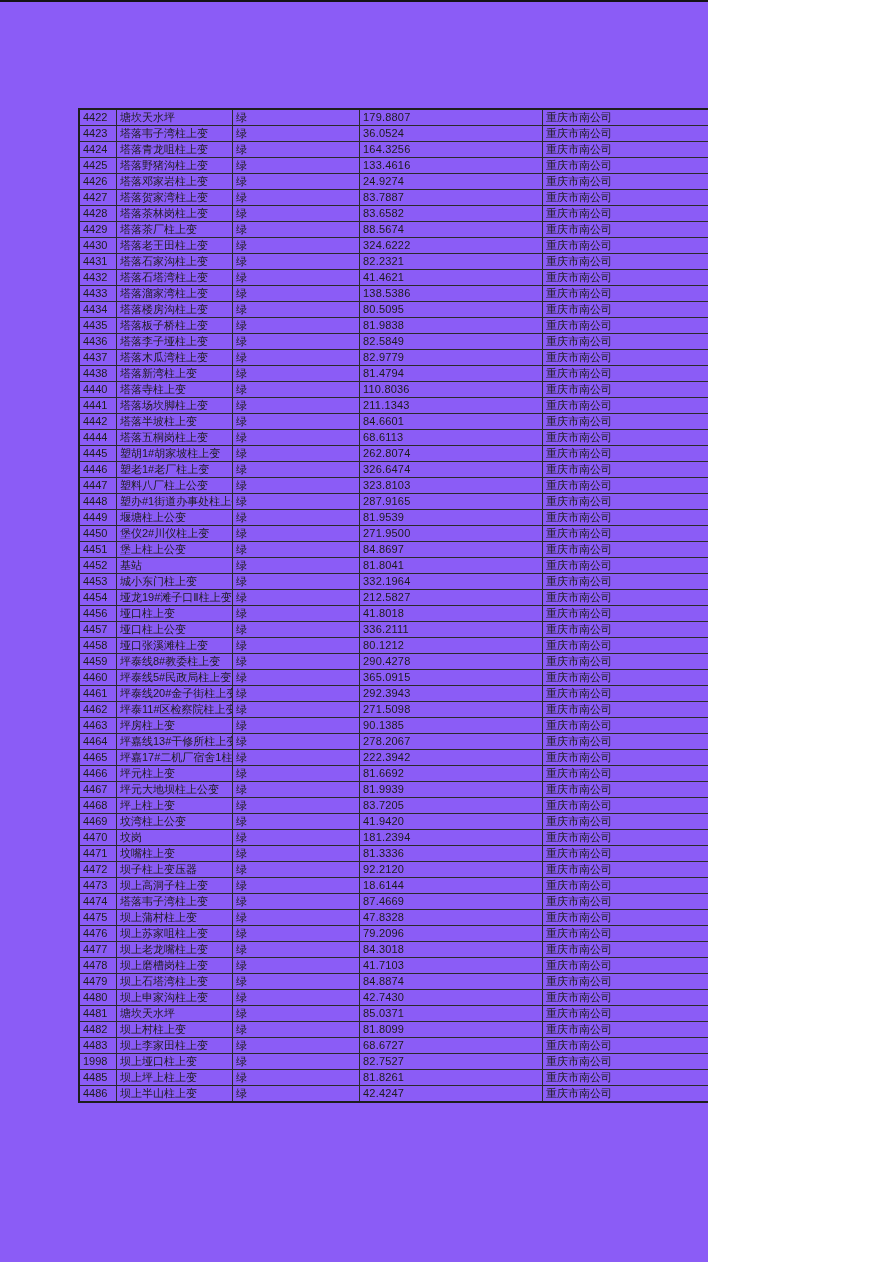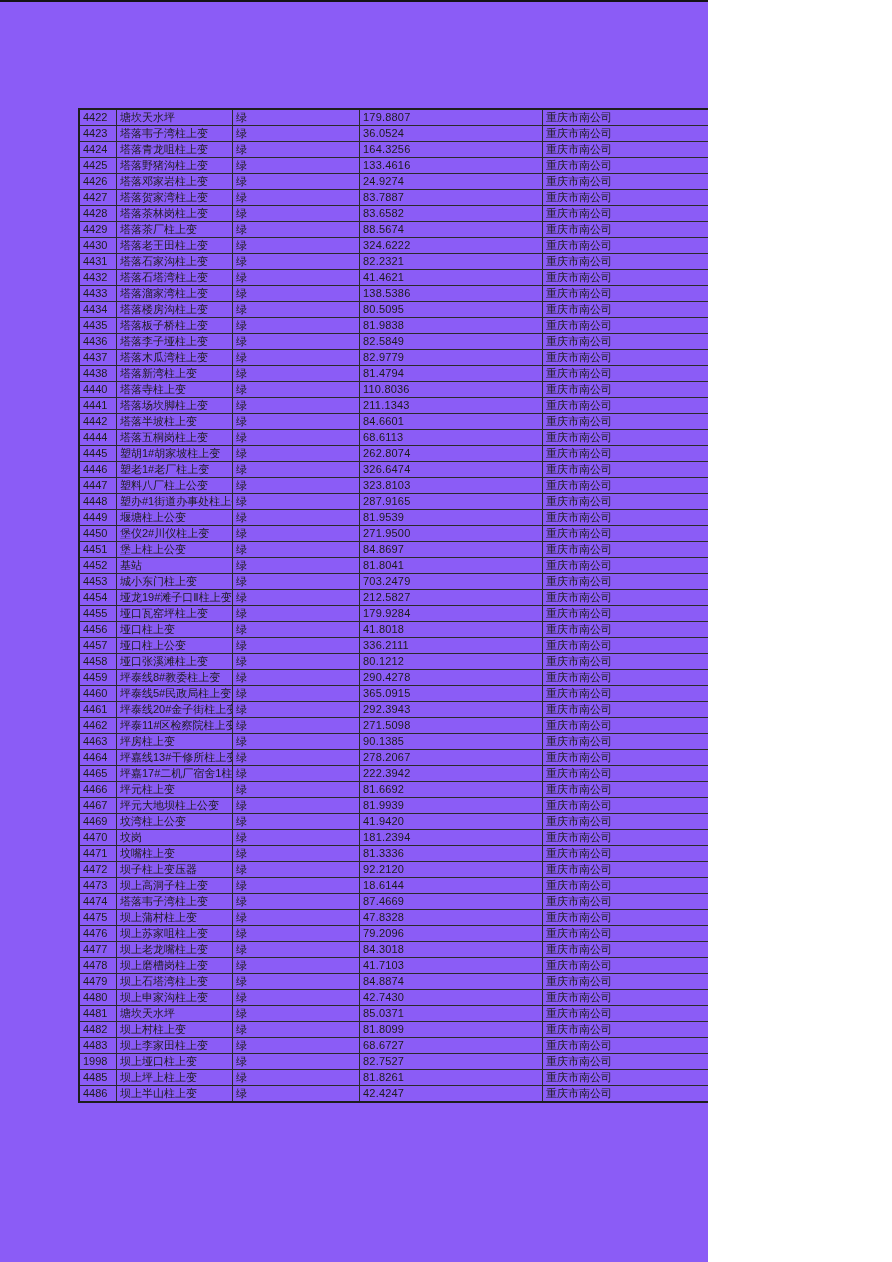--- a/index.html
+++ b/index.html
@@ -257,38 +257,31 @@
           <td class="col-id">4452</td>
           <td class="col-name">基站</td>
           <td class="col-status">绿</td>
           <td class="col-value">81.8041</td>
           <td class="col-company">重庆市南公司</td>
         </tr>
         <tr>
           <td class="col-id">4453</td>
           <td class="col-name">城小东门柱上变</td>
           <td class="col-status">绿</td>
-          <td class="col-value">703.2479</td>
+          <td class="col-value">332.1964</td>
           <td class="col-company">重庆市南公司</td>
         </tr>
         <tr>
           <td class="col-id">4454</td>
           <td class="col-name">垭龙19#滩子口Ⅱ柱上变</td>
           <td class="col-status">绿</td>
           <td class="col-value">212.5827</td>
           <td class="col-company">重庆市南公司</td>
         </tr>
         <tr>
-          <td class="col-id">4455</td>
-          <td class="col-name">垭口瓦窑坪柱上变</td>
-          <td class="col-status">绿</td>
-          <td class="col-value">179.9284</td>
-          <td class="col-company">重庆市南公司</td>
-        </tr>
-        <tr>
           <td class="col-id">4456</td>
           <td class="col-name">垭口柱上变</td>
           <td class="col-status">绿</td>
           <td class="col-value">41.8018</td>
           <td class="col-company">重庆市南公司</td>
         </tr>
         <tr>
           <td class="col-id">4457</td>
           <td class="col-name">垭口柱上公变</td>
           <td class="col-status">绿</td>
@@ -356,20 +349,27 @@
           <td class="col-name">坪元柱上变</td>
           <td class="col-status">绿</td>
           <td class="col-value">81.6692</td>
           <td class="col-company">重庆市南公司</td>
         </tr>
         <tr>
           <td class="col-id">4467</td>
           <td class="col-name">坪元大地坝柱上公变</td>
           <td class="col-status">绿</td>
           <td class="col-value">81.9939</td>
+          <td class="col-company">重庆市南公司</td>
+        </tr>
+        <tr>
+          <td class="col-id">4468</td>
+          <td class="col-name">坪上柱上变</td>
+          <td class="col-status">绿</td>
+          <td class="col-value">83.7205</td>
           <td class="col-company">重庆市南公司</td>
         </tr>
         <tr>
           <td class="col-id">4469</td>
           <td class="col-name">坟湾柱上公变</td>
           <td class="col-status">绿</td>
           <td class="col-value">41.9420</td>
           <td class="col-company">重庆市南公司</td>
         </tr>
         <tr>

